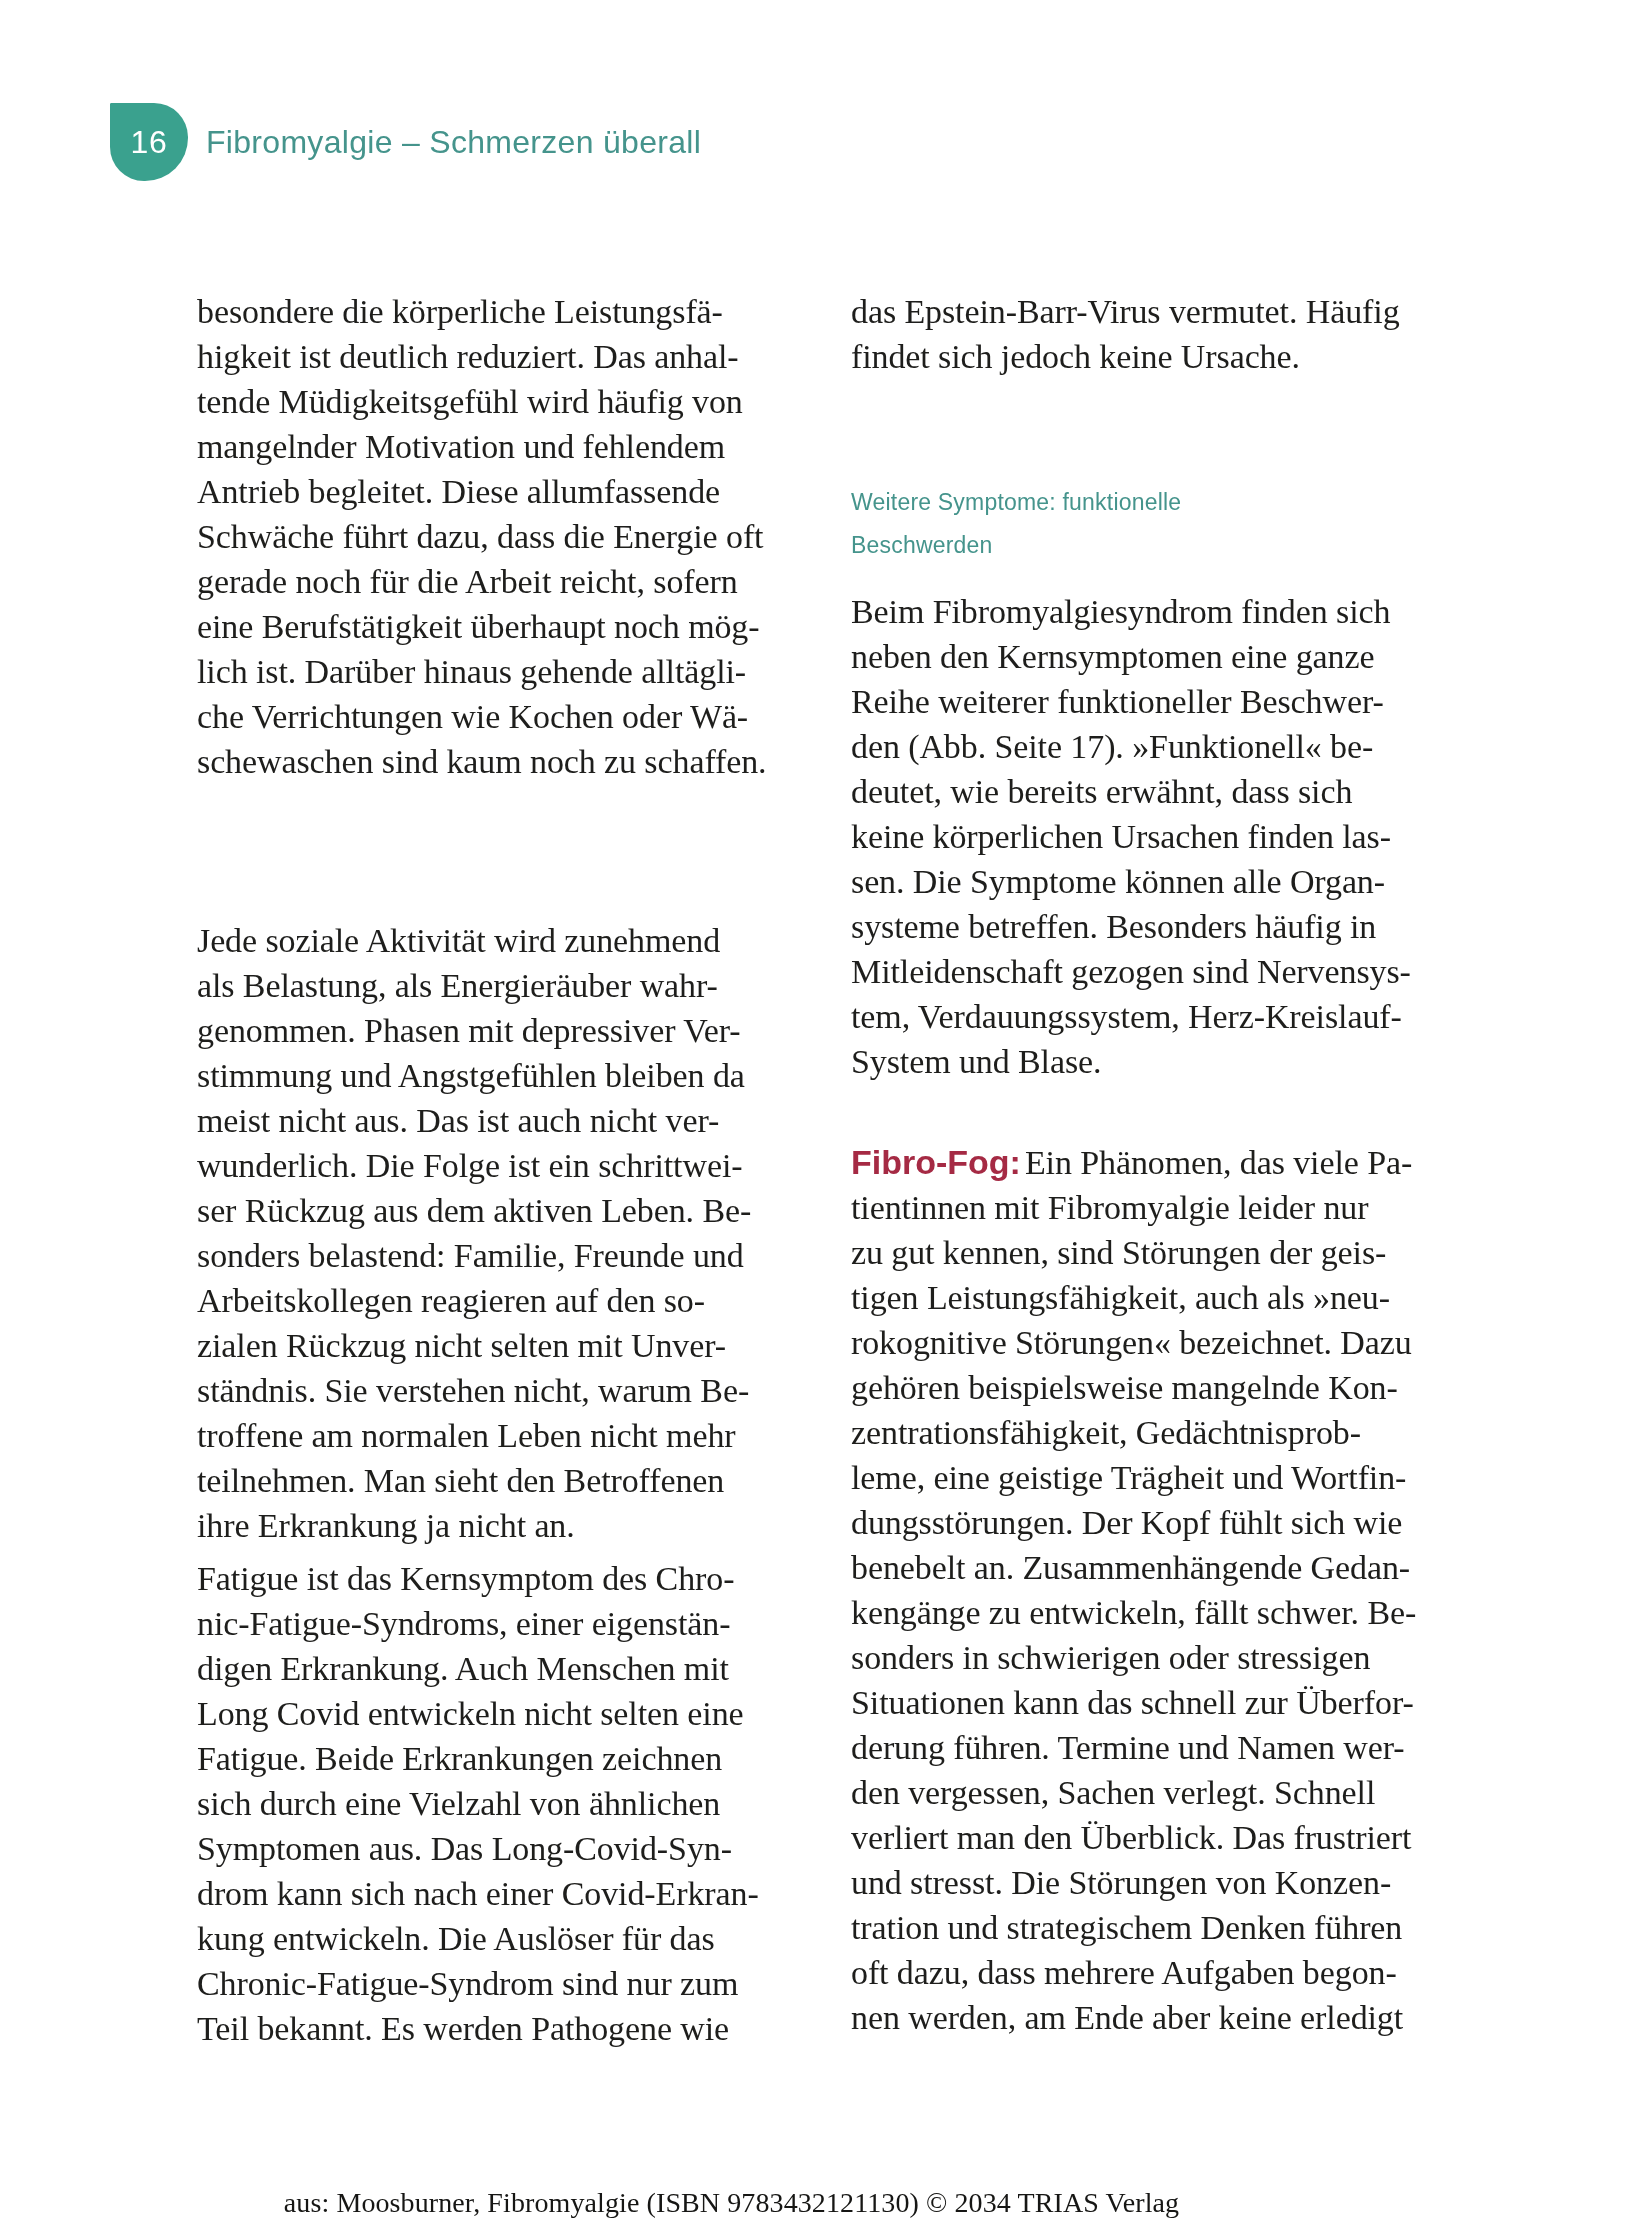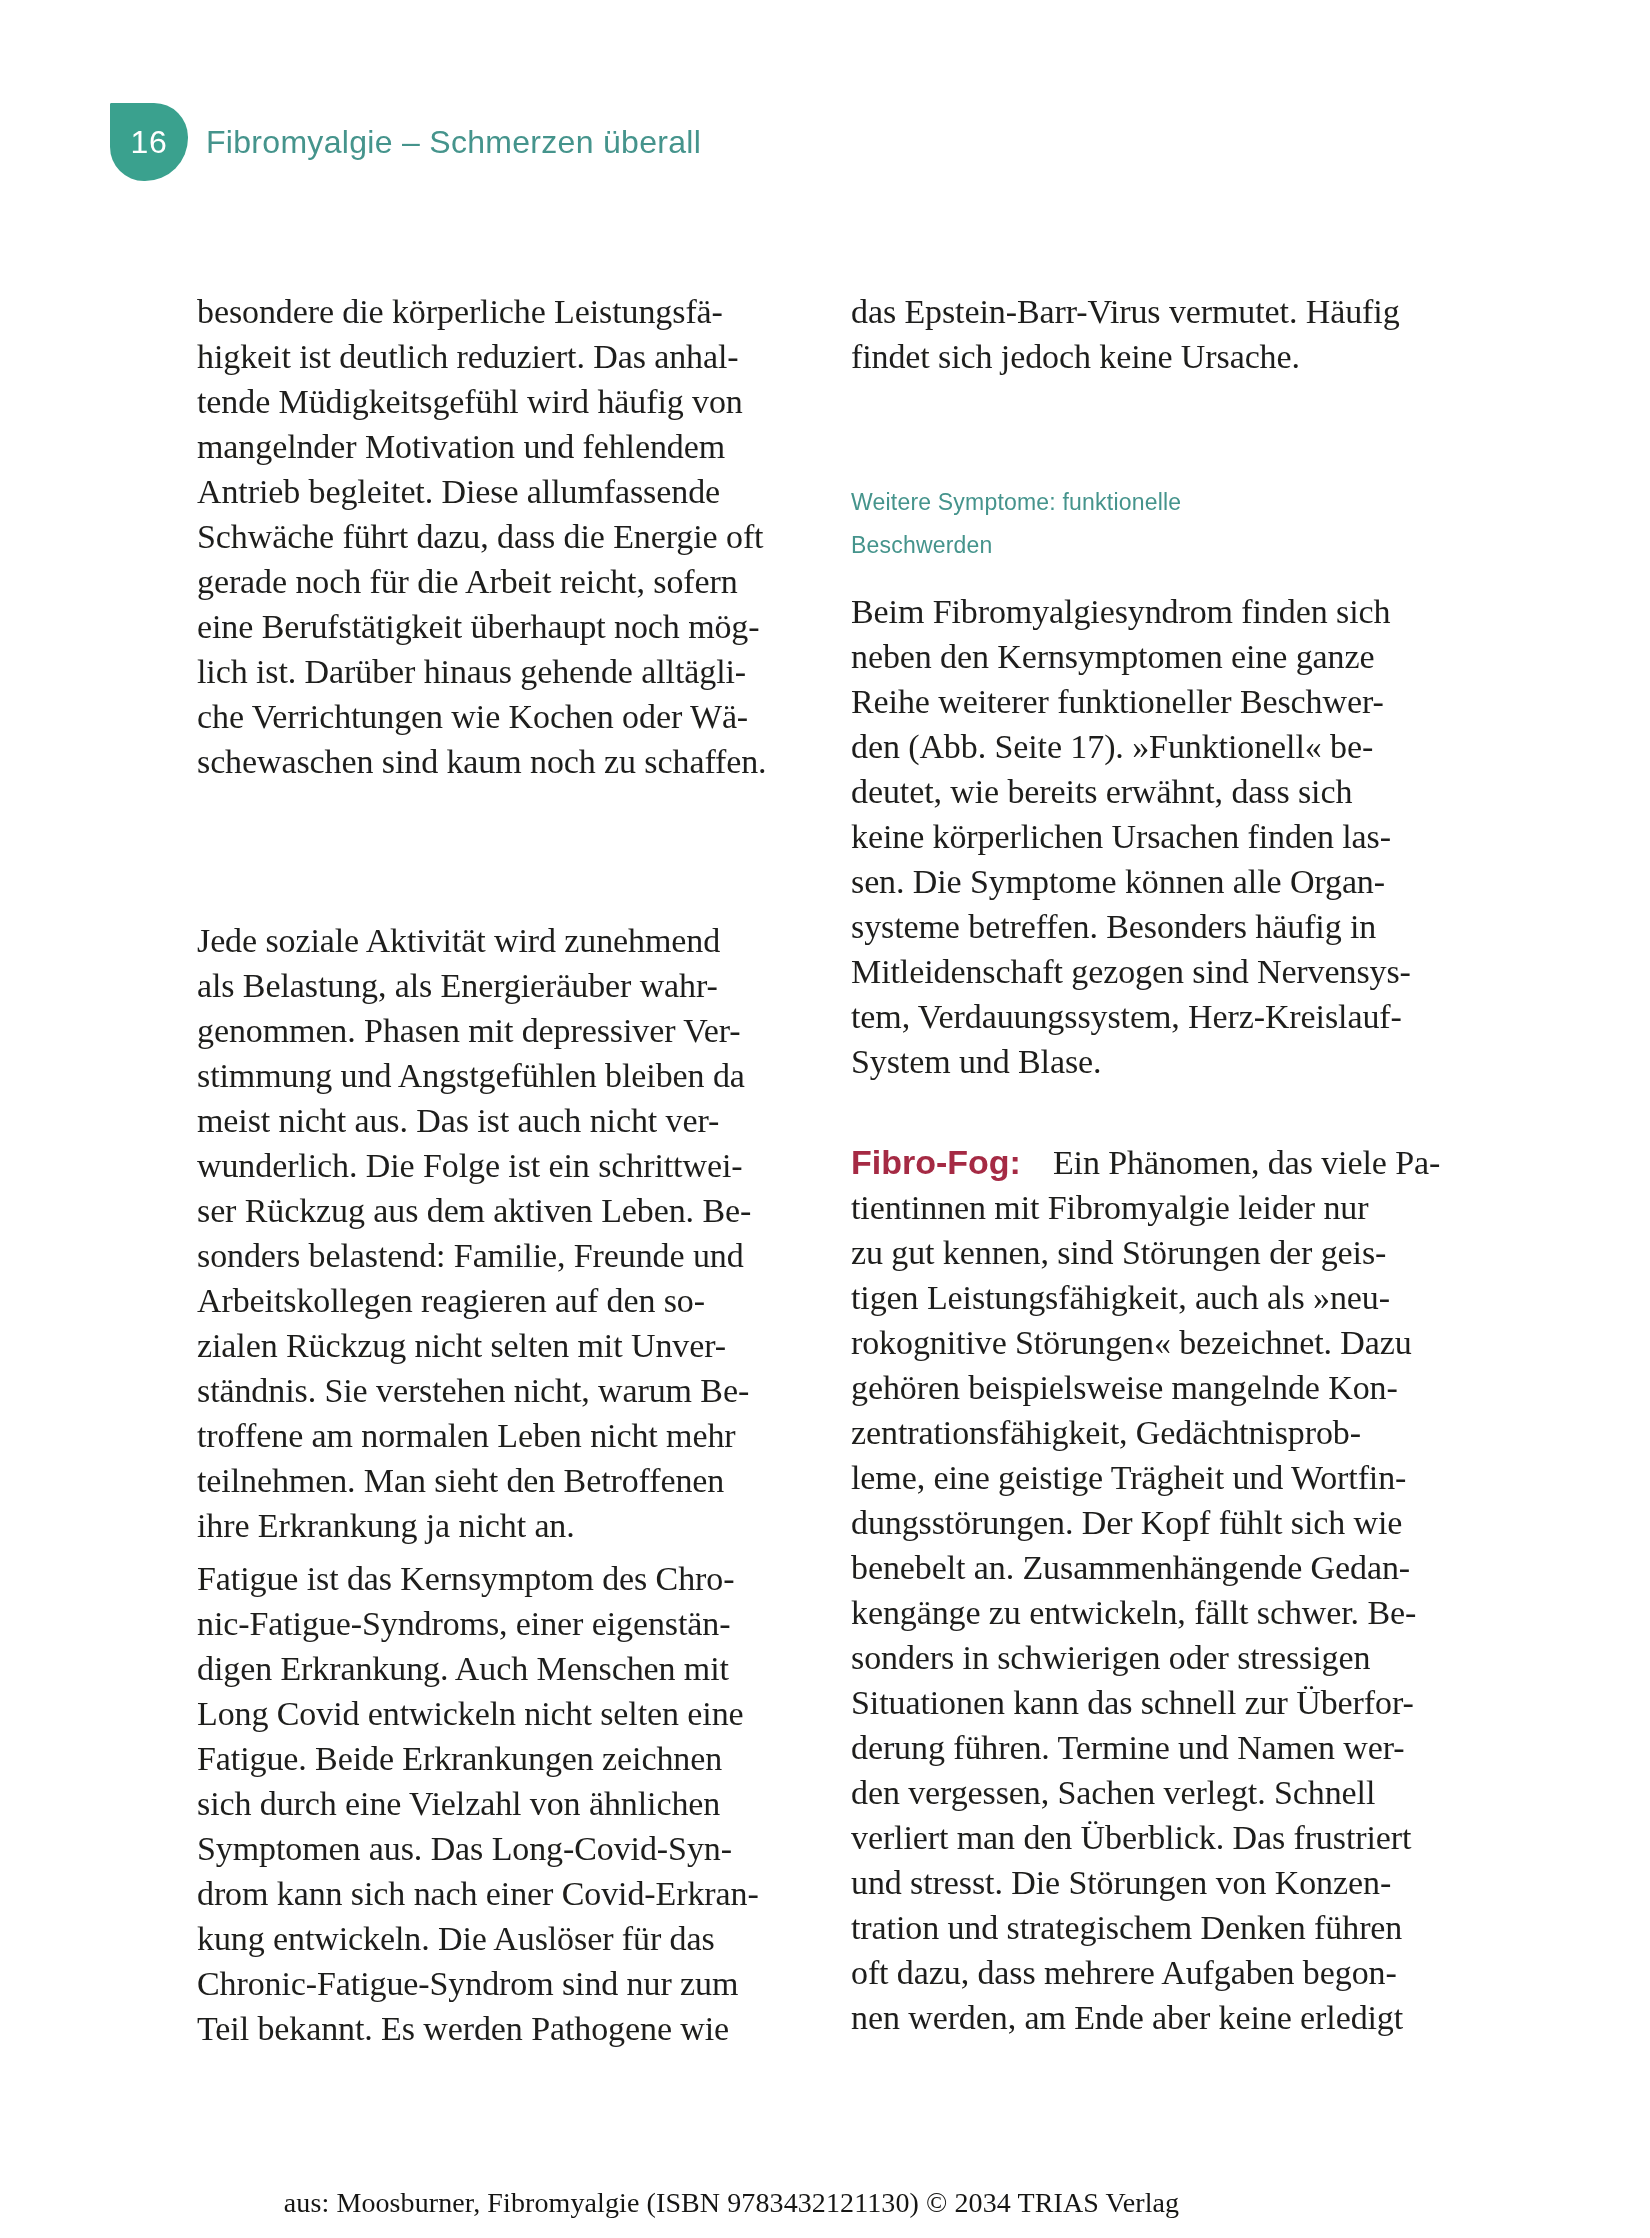--- a/index.html
+++ b/index.html
@@ -58,21 +58,21 @@
     font-size: 23px; font-weight: 400;
     line-height: 43px;
     color: #45948c;
     white-space: pre;
     letter-spacing: 0.2px;
   }
   .fog-label {
     font-family: "Liberation Sans", sans-serif;
     font-weight: 700;
     color: #a52a44;
-    margin-right: 32px;
+    margin-right: 4px;
     letter-spacing: 0;
   }
   
   .footer-credit {
     position: absolute;
     left: 0; top: 2187px;
     width: 100%;
     text-align: center;
     font-size: 28px;
     color: #161614;

